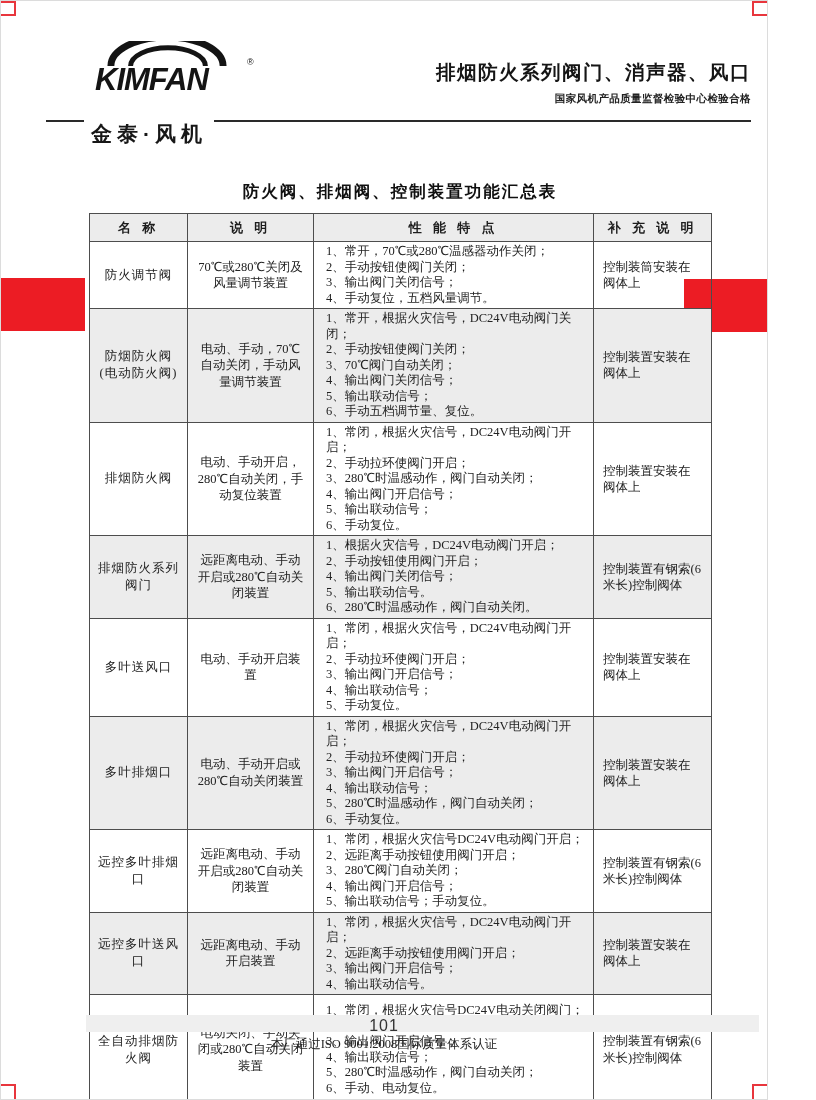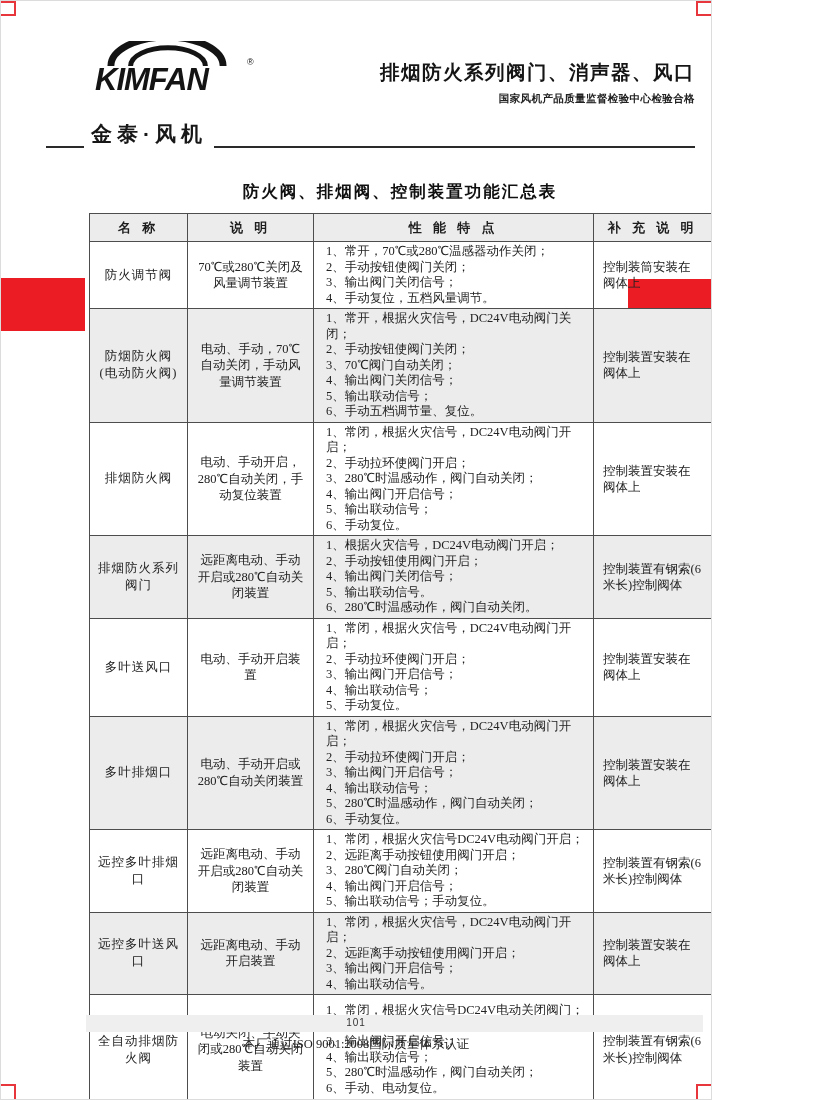--- a/index.html
+++ b/index.html
@@ -1,36 +1,36 @@
 <!DOCTYPE html>
 <html><head>
 <meta charset="utf-8">
 <style>
   html,body{margin:0;padding:0;background:#ffffff;}
-  .page{position:relative;width:712px;height:1100px;background:#fff;overflow:hidden;
+  .page{position:relative;width:768px;height:1100px;background:#fff;overflow:hidden;
         font-family:"Liberation Sans",sans-serif;border:1px solid #dcdcdc;box-sizing:border-box;}
 
   
   .crop{position:absolute;border:2px solid #e8363d;background:transparent;}
   .crop.tl{left:-3px;top:0;width:14px;height:11px;}
   .crop.tr{right:-3px;top:0;width:14px;height:11px;}
   .crop.bl{left:-3px;bottom:-3px;width:14px;height:14px;}
   .crop.br{right:-3px;bottom:-3px;width:14px;height:14px;}
 
   
   .red-left{position:absolute;left:0;top:277px;width:84px;height:53px;}
   .red-right{position:absolute;right:0;top:278px;width:83px;height:53px;}
 
   
   .logo{position:absolute;left:88px;top:40px;width:180px;height:80px;color:#111;}
   .logo-arcs{position:absolute;left:14px;top:0;width:128px;height:25px;}
   .brand{position:absolute;left:6px;top:21px;font-size:31px;font-style:italic;font-weight:900;
          letter-spacing:-1px;color:#141414;}
   .reg{position:absolute;left:158px;top:16px;font-size:9px;color:#141414;}
-  .brand-sub{position:absolute;left:45px;top:119px;right:16px;display:flex;align-items:flex-end;gap:7px;}
+  .brand-sub{position:absolute;left:45px;top:119px;right:16px;display:flex;align-items:flex-start;gap:7px;}
   .brand-sub .ln{border-top:2px solid #2a2a2a;height:0;}
   .ln-short{width:38px;}
   .ln-long{flex:1;}
   .brand-cn{font-size:21px;font-weight:800;letter-spacing:5px;color:#171717;white-space:nowrap;}
 
   
   .head-right{position:absolute;right:16px;top:58px;text-align:right;color:#151515;}
   .page-title{font-size:19.5px;font-weight:900;letter-spacing:1.5px;}
   .cert{font-size:10.5px;font-weight:700;color:#222;letter-spacing:.4px;margin-top:6px;}
   .cert + .cert{margin-top:3px;}
@@ -56,21 +56,21 @@
   td.cell-name{text-align:center;font-size:12.5px;letter-spacing:1px;white-space:pre-line;
                line-height:1.35;padding:2px 4px;}
   td.cell-desc{text-align:center;font-size:12.5px;line-height:1.32;padding:6px 7px;}
   td.cell-features{text-align:left;font-size:12.5px;line-height:15.5px;white-space:pre-line;
                    padding:2px 4px 2px 12px;}
   td.cell-note{text-align:left;font-size:12.5px;line-height:1.3;padding:2px 9px;}
   .col-name{width:98px;}.col-desc{width:126px;}.col-feat{width:280px;}.col-note{width:118px;}
 
   
   .page-band{position:absolute;left:85px;right:8px;top:1014px;height:17px;background:#efefef;}
-  .page-number{position:absolute;left:0;right:0;top:1016px;text-align:center;font-size:10px;
+  .page-number{position:absolute;left:0;right:0;top:1016px;text-align:center;font-size:16px;
                letter-spacing:1px;color:#333;}
   .iso-note{position:absolute;left:0;right:0;top:1035px;text-align:center;font-size:12.5px;
             color:#222;font-family:"Liberation Serif",serif;}
 </style>
 </head>
 <body>
 
 <div class="page">
 
   <div class="crop tl" style="border-color: rgb(232, 54, 61);"></div>

